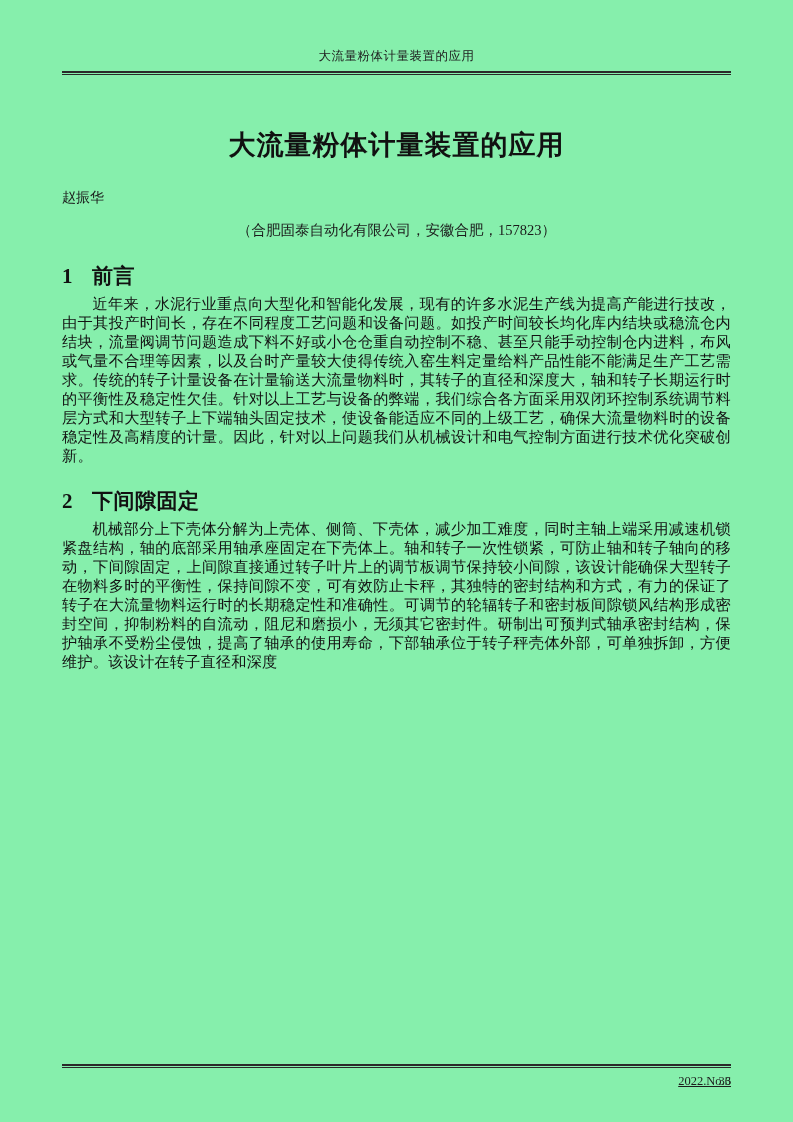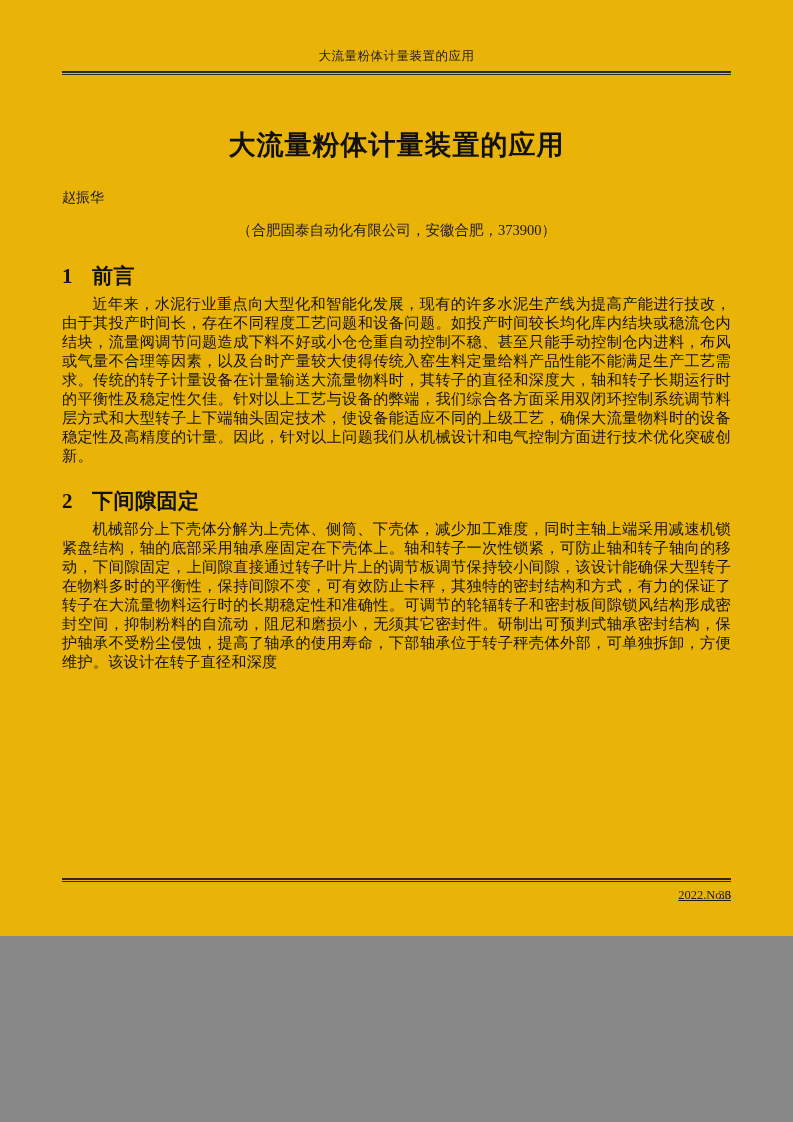--- a/index.html
+++ b/index.html
@@ -6,23 +6,23 @@
     margin: 0;
     padding: 0;
     background: #888;
   }
   body {
     font-family: "Liberation Serif", "DejaVu Serif", serif;
   }
   .page {
     position: relative;
     width: 793px;
-    height: 936px;
+    height: 1122px;
     margin: 0 auto;
-    background: #eab308;
+    background: #86efac;
     box-sizing: border-box;
     overflow: hidden;
   }
   .page-inner {
     position: absolute;
     left: 62px;
     right: 62px;
     top: 48px;
     bottom: 40px;
   }
@@ -124,21 +124,21 @@
   <div class="page-inner">
 
     <div>
       <div class="running-head">大流量粉体计量装置的应用</div>
       <div class="rule-top"></div>
       <div class="rule-top-thin"></div>
     </div>
 
     <div class="doc-title">大流量粉体计量装置的应用</div>
     <div class="author">赵振华</div>
-    <div class="affiliation">（合肥固泰自动化有限公司，安徽合肥，373900）</div>
+    <div class="affiliation">（合肥固泰自动化有限公司，安徽合肥，157823）</div>
 
     <div>
       <div class="section-head">
         <span class="num">1</span><span>前言</span>
       </div>
       <p class="body">近年来，水泥行业重点向大型化和智能化发展，现有的许多水泥生产线为提高产能进行技改，由于其投产时间长，存在不同程度工艺问题和设备问题。如投产时间较长均化库内结块或稳流仓内结块，流量阀调节问题造成下料不好或小仓仓重自动控制不稳、甚至只能手动控制仓内进料，布风或气量不合理等因素，以及台时产量较大使得传统入窑生料定量给料产品性能不能满足生产工艺需求。传统的转子计量设备在计量输送大流量物料时，其转子的直径和深度大，轴和转子长期运行时的平衡性及稳定性欠佳。针对以上工艺与设备的弊端，我们综合各方面采用双闭环控制系统调节料层方式和大型转子上下端轴头固定技术，使设备能适应不同的上级工艺，确保大流量物料时的设备稳定性及高精度的计量。因此，针对以上问题我们从机械设计和电气控制方面进行技术优化突破创新。</p>
     </div>
 
     <div>
       <div class="section-head">

